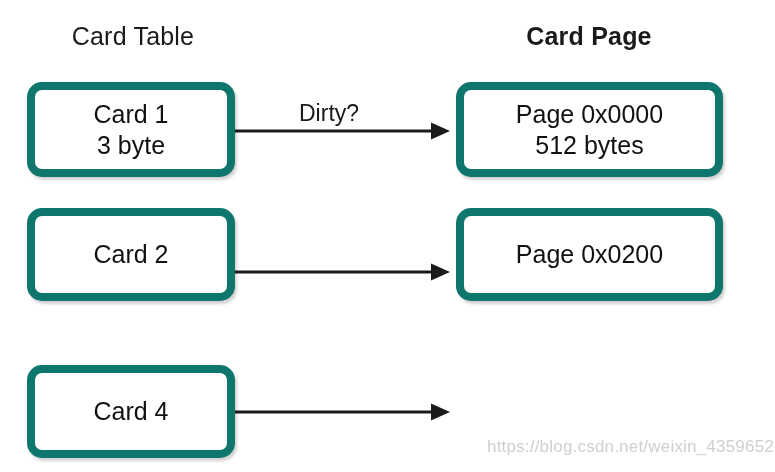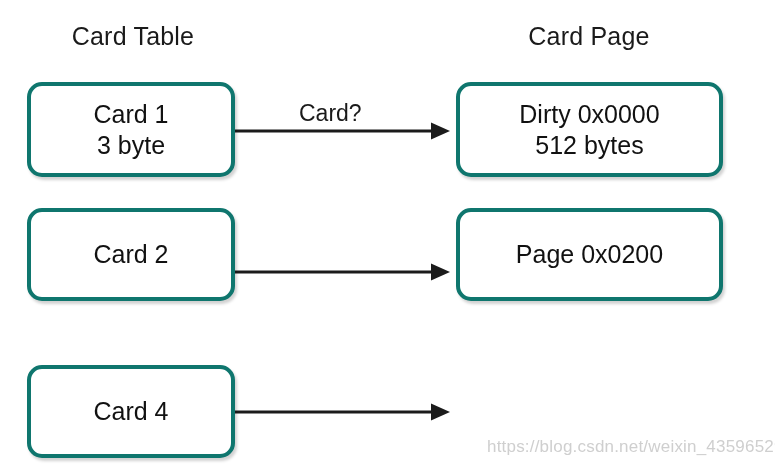--- a/index.html
+++ b/index.html
@@ -22,27 +22,27 @@
   
   .col-heading {
     position: absolute;
     font-size: 25px;
     color: #1a1a1a;
     letter-spacing: 0.2px;
     white-space: nowrap;
     text-align: center;
   }
   #heading-card-table { left: 17px;  top: 22px; width: 232px; }
-  #heading-card-page  { left: 472px; top: 22px; width: 234px; }
+  #heading-card-page  { left: 472px; top: 22px; width: 234px; font-weight: bold; }
 
   
   .node {
     position: absolute;
     box-sizing: border-box;
-    border: 4px solid #0f766e;
+    border: 8px solid #0f766e;
     border-radius: 15px;
     background: #ffffff;
     box-shadow: 2px 3px 3px rgba(0,0,0,0.18);
     display: flex;
     flex-direction: column;
     align-items: center;
     justify-content: center;
     z-index: 3;
   }
   .node .line {
@@ -111,24 +111,24 @@
     <div class="line">3 byte</div>
   </div>
 
   <div class="arrow" id="arrow-row1">
     <svg width="222" height="22" viewBox="0 0 222 22" aria-hidden="true">
       <line x1="0" y1="11" x2="199" y2="11" stroke="#1b1b1b" stroke-width="3.2"></line>
       <polygon points="197,2.5 216,11 197,19.5" fill="#1b1b1b"></polygon>
     </svg>
   </div>
 
-  <div class="edge-label" id="edge-label-dirty">Card?</div>
+  <div class="edge-label" id="edge-label-dirty">Dirty?</div>
 
   <div class="node right row1">
-    <div class="line">Dirty 0x0000</div>
+    <div class="line">Page 0x0000</div>
     <div class="line">512 bytes</div>
   </div>
 
   <div class="node left row2">
     <div class="line">Card 2</div>
   </div>
 
   <div class="arrow" id="arrow-row2">
     <svg width="222" height="22" viewBox="0 0 222 22" aria-hidden="true">
       <line x1="0" y1="11" x2="199" y2="11" stroke="#1b1b1b" stroke-width="3.2"></line>

